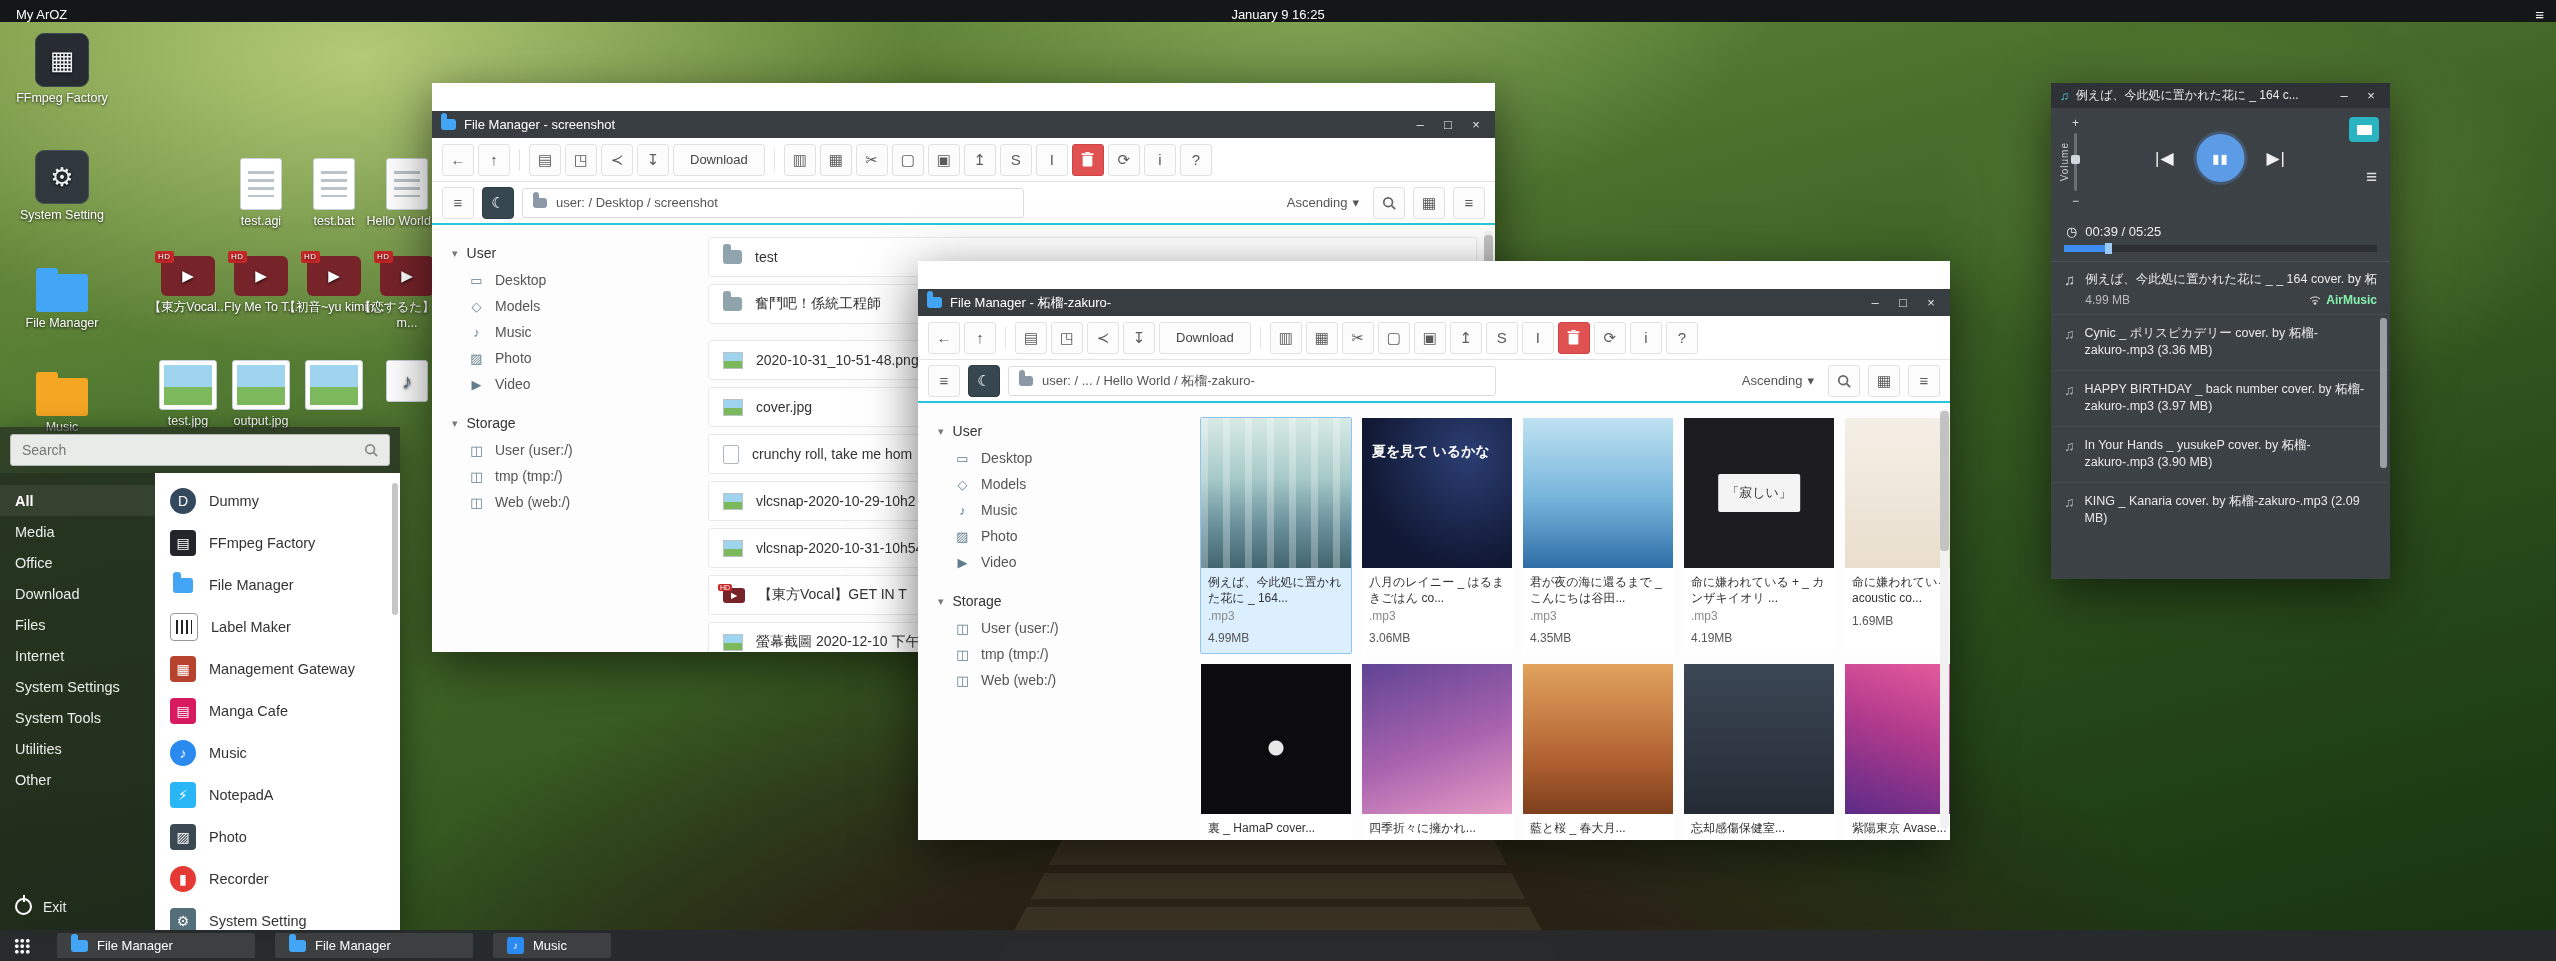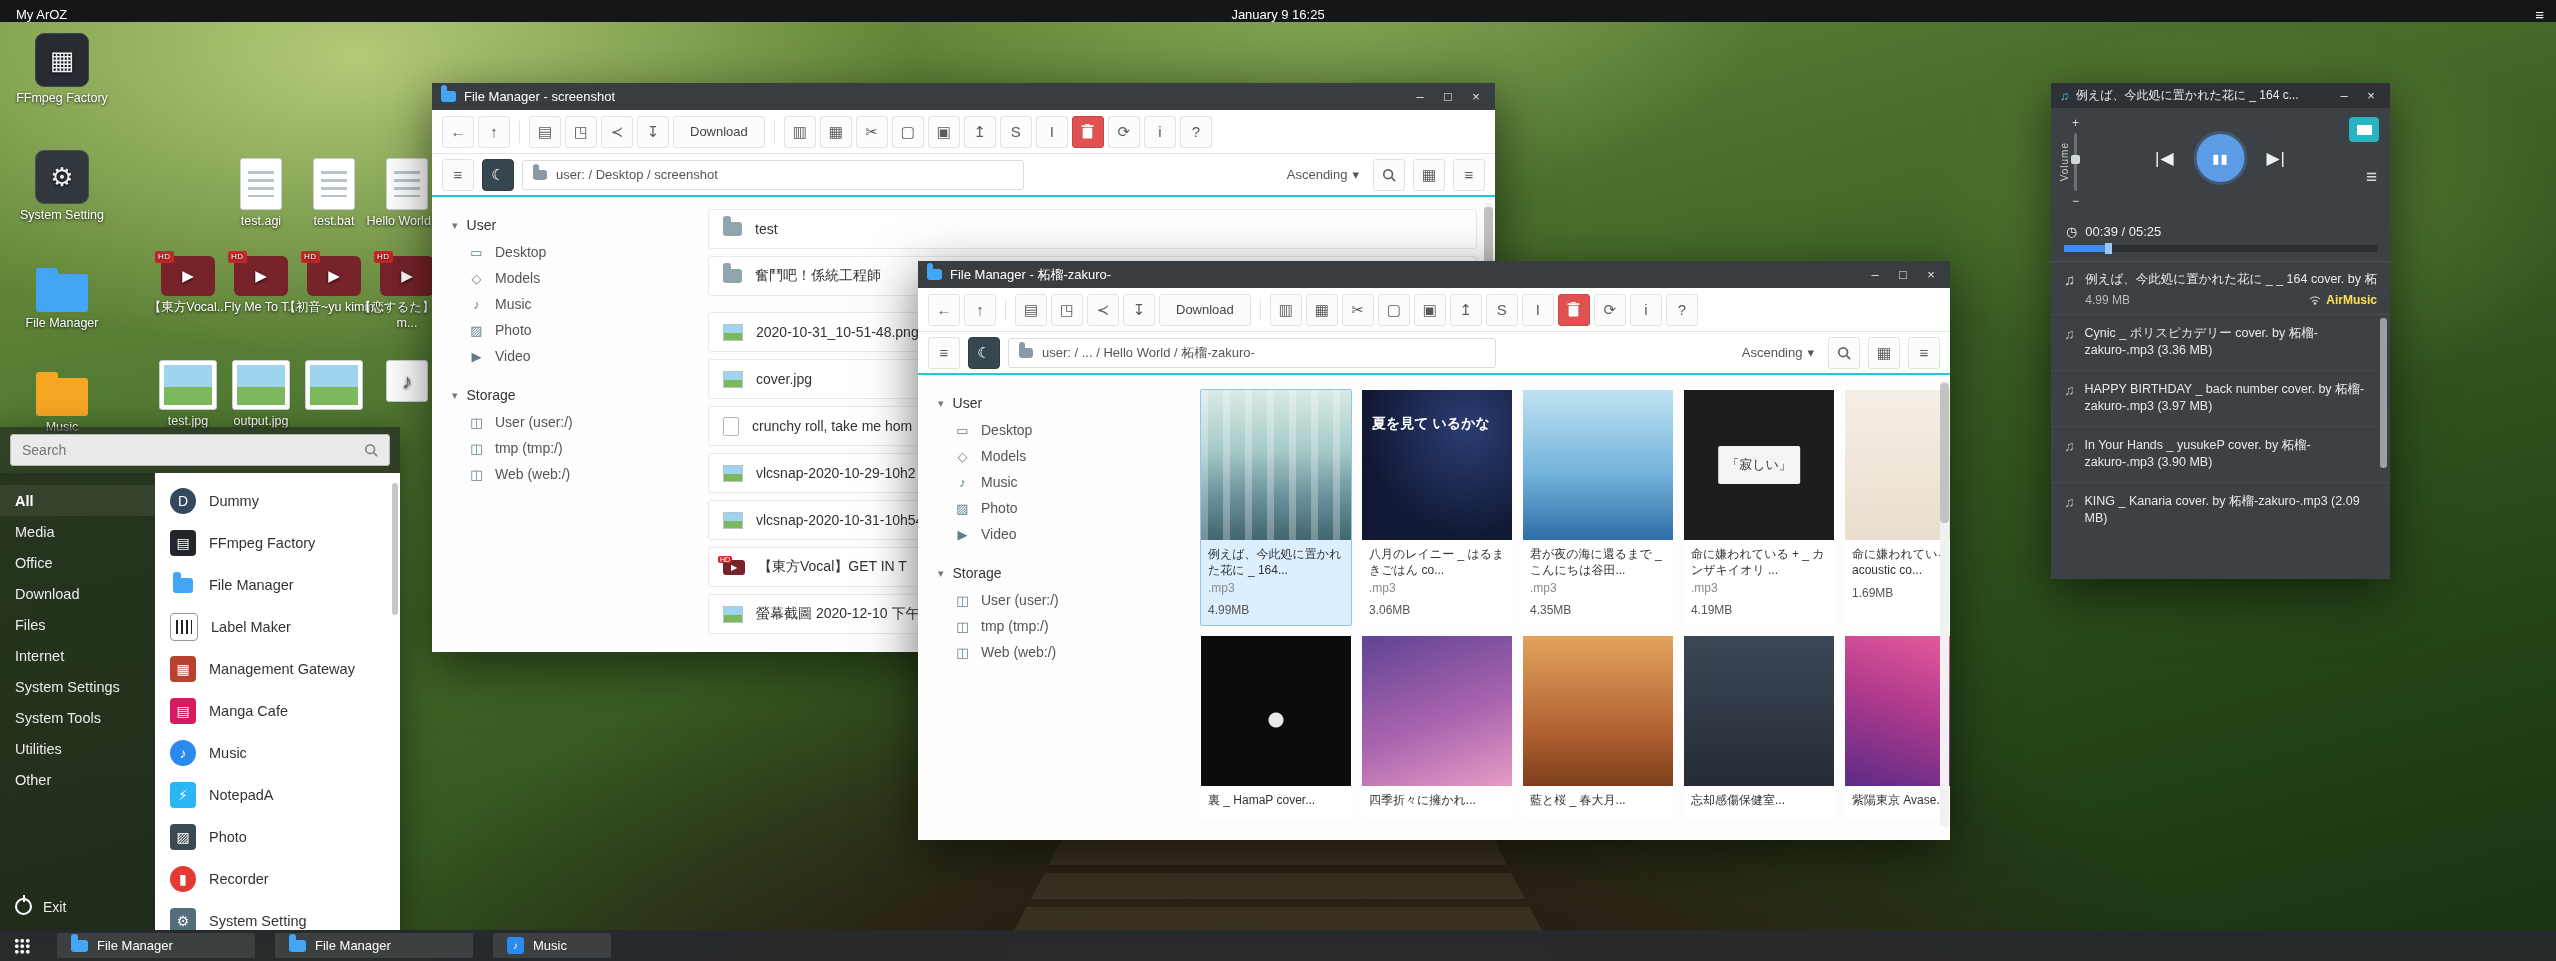--- a/index.html
+++ b/index.html
@@ -38,21 +38,21 @@
   .img-ic{width:48px;height:40px;background:#fff;border:1px solid #c7d0d6;border-radius:3px;padding:4px;margin-top:6px;}
   .img-ic .pic{width:100%;height:100%;background:linear-gradient(180deg,#9fd4ef 55%,#7cb85c 55%);}
   .vid-ic{width:54px;height:40px;background:#76232a;border-radius:6px;position:relative;margin-top:6px;
     display:flex;align-items:center;justify-content:center;color:#fff;font-size:15px;}
   .vid-ic .badge{position:absolute;left:-6px;top:-5px;background:#c62828;color:#fff;font-size:8px;
     padding:1px 3px;border-radius:2px;letter-spacing:.5px;}
   .aud-ic{width:40px;height:40px;background:#fff;border:1px solid #c7d0d6;border-radius:3px;margin-top:6px;
     display:flex;align-items:center;justify-content:center;color:#546e7a;font-size:20px;}
   
   .win{position:absolute;background:#fff;box-shadow:0 14px 48px rgba(0,0,0,.55);display:flex;flex-direction:column;}
-  .tbar{height:27px;background:#383d42;display:flex;align-items:center;padding:0 9px;gap:8px;color:#fff;font-size:13px;flex:none;}
+  .tbar{height:27px;background:#383d42;display:flex;align-items:center;padding:0 9px;gap:8px;color:#fff;font-size:13px;flex:none;margin-top:28px;}
   .tbar .wfolder{width:15px;height:11px;}
   .tbar .wtitle{flex:1;white-space:nowrap;overflow:hidden;}
   .wctl{width:20px;text-align:center;font-size:13px;color:#e6e6e6;cursor:pointer;}
   .toolbar{height:43px;border-bottom:1px solid #e4e4e4;display:flex;align-items:center;padding:0 10px;gap:4px;background:#fff;flex:none;}
   .tbtn{min-width:30px;height:30px;border:1px solid #e2e2e2;background:#fcfcfc;border-radius:3px;
     display:flex;align-items:center;justify-content:center;color:#5a5a5a;font-size:15px;cursor:pointer;}
   .tbtn.wide{padding:0 16px;font-size:13px;color:#444;}
   .tbtn.danger{background:#e05252;border-color:#cf4444;color:#fff;}
   .tbtn.dark{background:#37474f;border-color:#2f3d44;color:#fff;border-radius:4px;}
   .tsep{width:1px;height:22px;background:#e4e4e4;margin:0 5px;}
@@ -127,21 +127,21 @@
   .pburger{position:absolute;right:13px;top:58px;font-size:19px;color:#dcdcdc;cursor:pointer;}
   .ptime{display:flex;align-items:center;gap:8px;font-size:13px;color:#eee;padding:0 15px;height:22px;flex:none;}
   .pprog{height:7px;background:#2b2e32;margin:3px 13px 9px;position:relative;flex:none;cursor:pointer;}
   .pprog .fill{position:absolute;left:0;top:0;bottom:0;width:13%;background:#3d8ef0;}
   .pprog .knob{position:absolute;left:13%;top:-2px;width:7px;height:11px;background:#9cc8f7;}
   .pnow{border-top:1px solid #4a5055;padding:9px 13px 7px;display:flex;gap:10px;flex:none;}
   .pnow .nicon{color:#cfd8dc;font-size:15px;}
   .pnow .ncol{flex:1;min-width:0;}
   .pnow .nname{font-size:12.5px;line-height:1.35;}
   .pnow .nmeta{display:flex;justify-content:space-between;align-items:center;margin-top:5px;font-size:12px;color:#b9bcbf;}
-  .pnow .cast{display:flex;align-items:center;gap:5px;color:#fde047;font-weight:bold;}
+  .pnow .cast{display:flex;align-items:center;gap:5px;color:#86efac;font-weight:bold;}
   .plist{flex:1;overflow:hidden;position:relative;}
   .prow{display:flex;gap:10px;padding:10px 18px 10px 13px;font-size:12.5px;line-height:1.4;border-top:1px solid #45holder4a4f;border-top:1px solid #454a4f;cursor:pointer;}
   .prow .nicon{color:#b6babd;font-size:14px;}
   .pscroll{position:absolute;right:3px;top:4px;width:7px;height:150px;background:#9aa0a6;border-radius:3px;cursor:pointer;}
   
   .menu{position:absolute;left:0;top:427px;width:400px;height:503px;z-index:30;display:flex;flex-direction:column;
     box-shadow:0 8px 30px rgba(0,0,0,.45);}
   .menu-search{height:46px;background:rgba(28,30,32,.6);display:flex;align-items:center;padding:0 10px;flex:none;position:relative;}
   .menu-search input{width:100%;height:30px;background:rgba(250,250,250,.92);border:1px solid #b9b9b9;
     border-radius:3px;padding:0 34px 0 11px;font-size:14px;color:#333;outline:none;font-family:inherit;}

